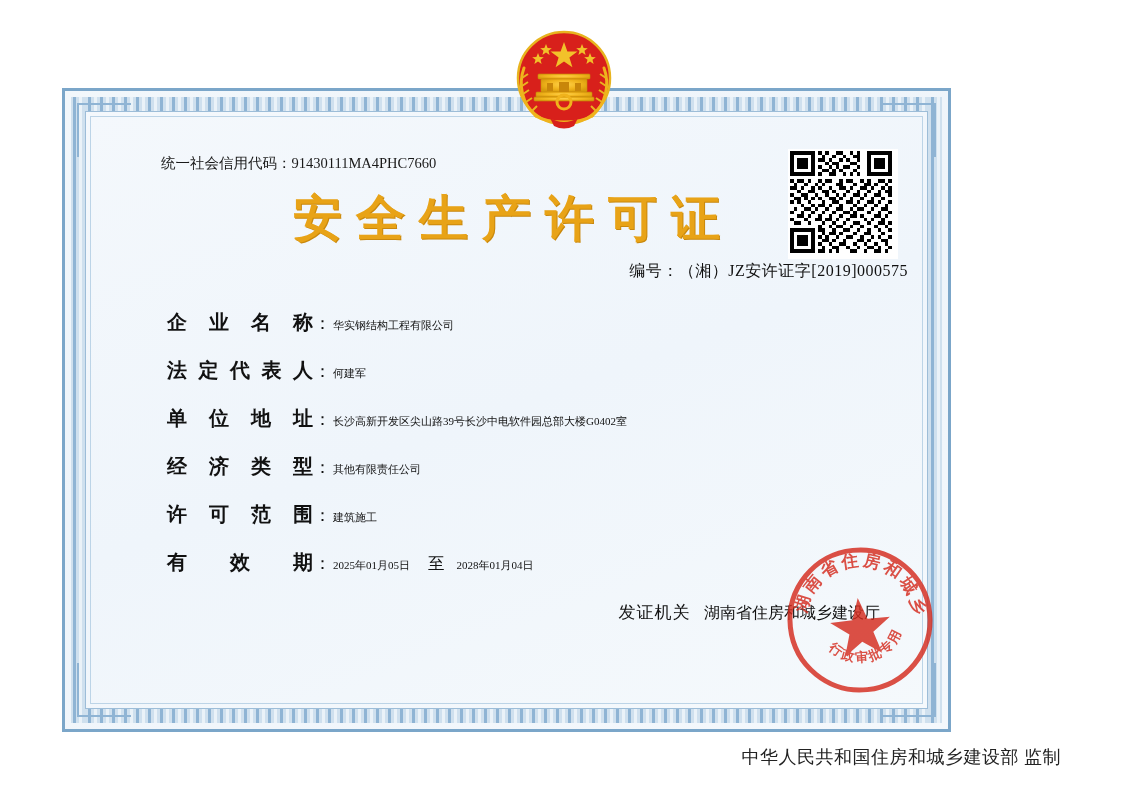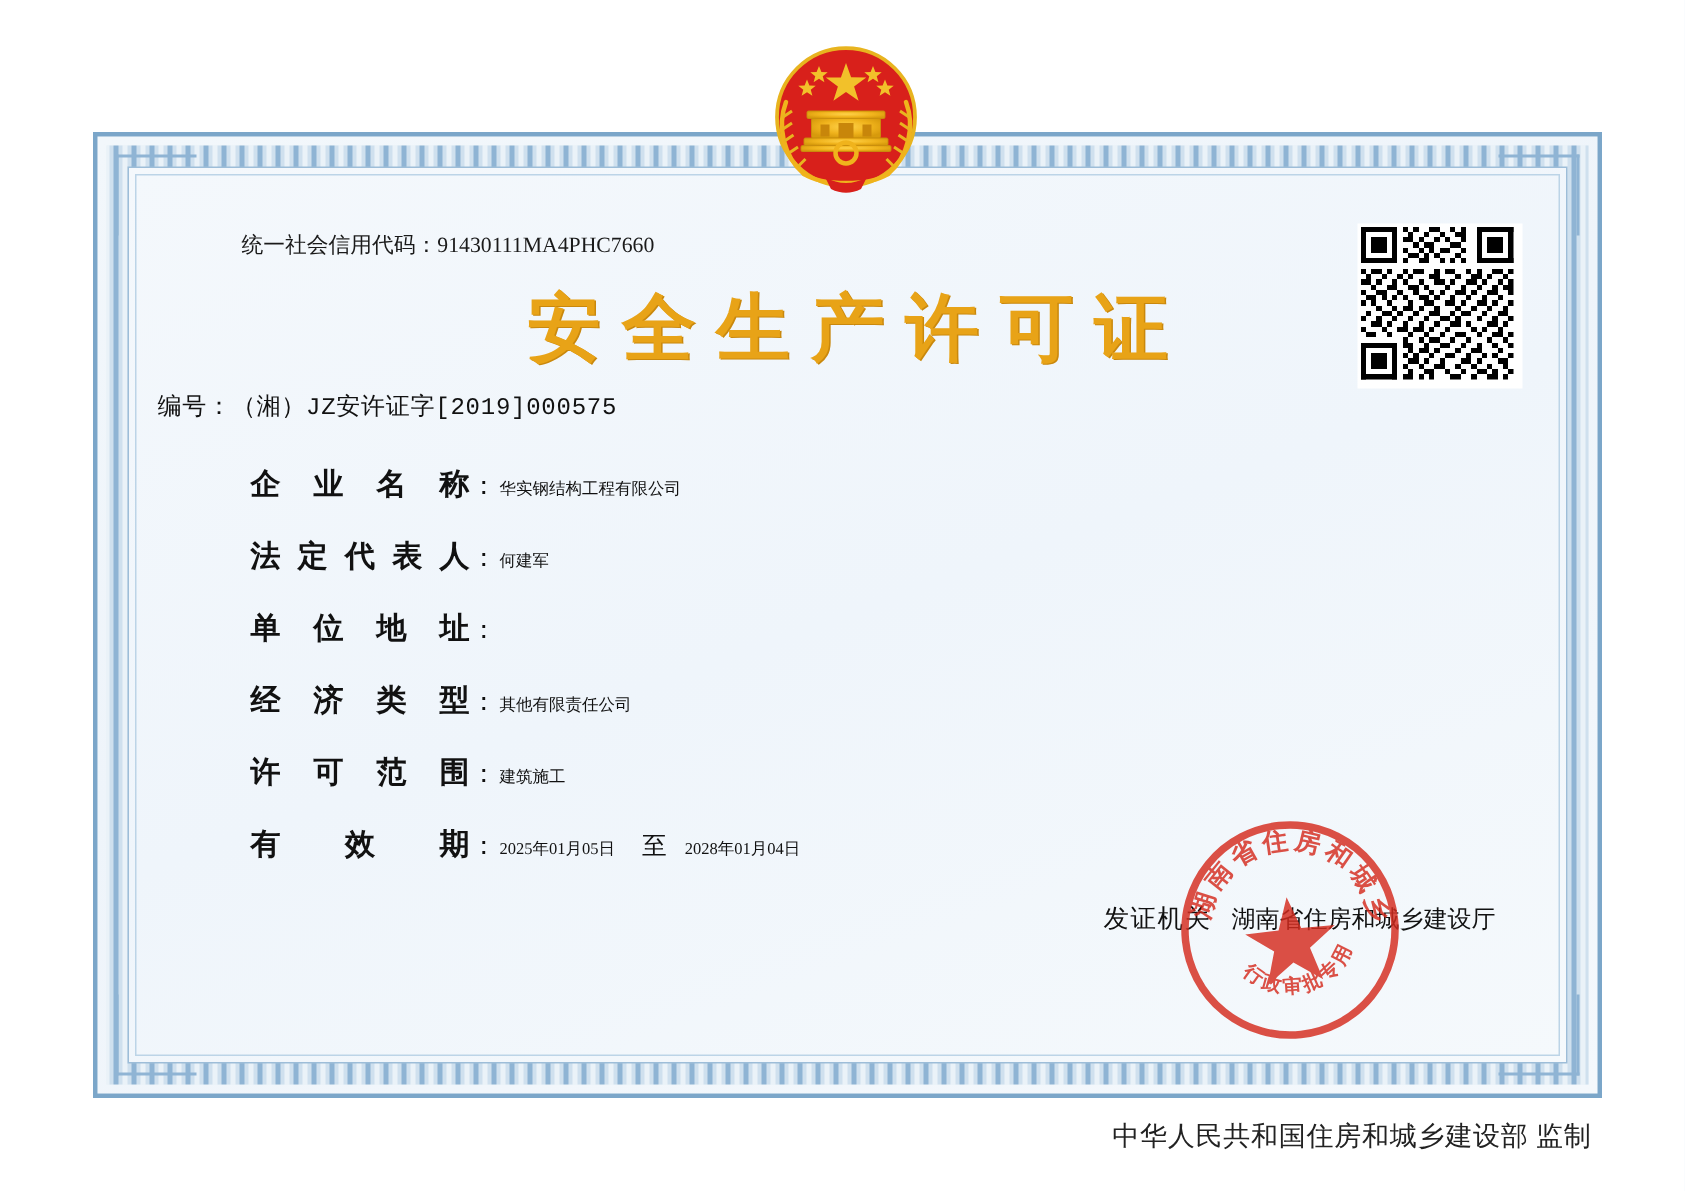--- a/index.html
+++ b/index.html
@@ -13,21 +13,21 @@
     font-family: "Liberation Serif", serif;
     position: relative;
     overflow: hidden;
   }
 
   
   .certificate {
     position: absolute;
     left: 62px;
     top: 88px;
-    width: 1006px;
+    width: 889px;
     height: 644px;
     background: linear-gradient(160deg, #f2f7fb 0%, #eef4fa 45%, #f4f8fc 100%);
     border: 3px solid #7ba6c9;
     box-sizing: border-box;
   }
   .border-band {
     position: absolute;
     left: 6px;
     top: 6px;
     right: 6px;
@@ -109,25 +109,24 @@
     color: #e8a317;
     text-shadow: 1px 1px 0 #c9880d;
     padding-left: 14px;
   }
 
   .cert-number {
     position: absolute;
     left: 0;
     right: 0;
     top: 130px;
-    text-align: left;
+    text-align: right;
     font-size: 16px;
     color: #111;
     letter-spacing: 0.5px;
-    font-family: Liberation Mono, monospace;
   }
 
   .qrcode {
     position: absolute;
     right: 10px;
     top: 18px;
     width: 106px;
     height: 106px;
     background: #ffffff;
     padding: 2px;
@@ -500,20 +499,21 @@
       </div>
 
       <div class="field-row">
         <div class="field-label">
           <span>单</span>
           <span>位</span>
           <span>地</span>
           <span>址</span>
         </div>
         <div class="field-colon">：</div>
+        <div class="field-value">长沙高新开发区尖山路39号长沙中电软件园总部大楼G0402室</div>
       </div>
 
       <div class="field-row">
         <div class="field-label">
           <span>经</span>
           <span>济</span>
           <span>类</span>
           <span>型</span>
         </div>
         <div class="field-colon">：</div>

